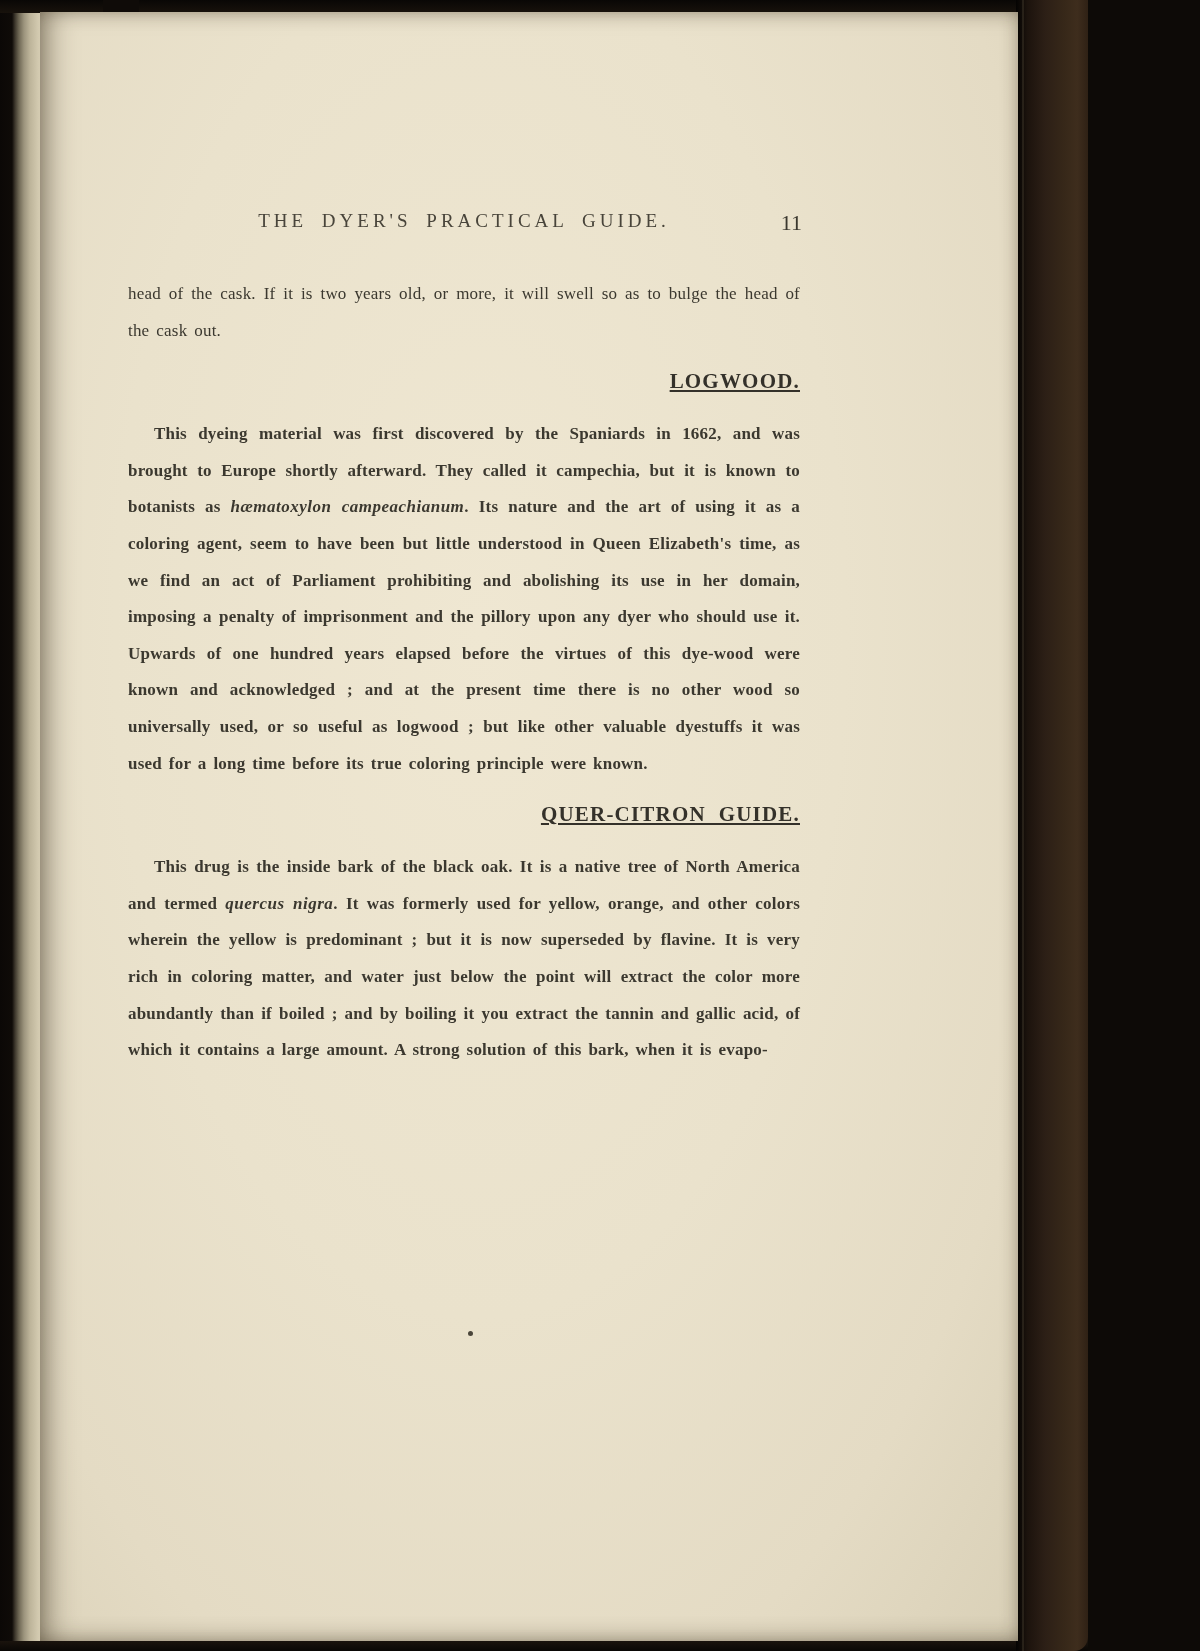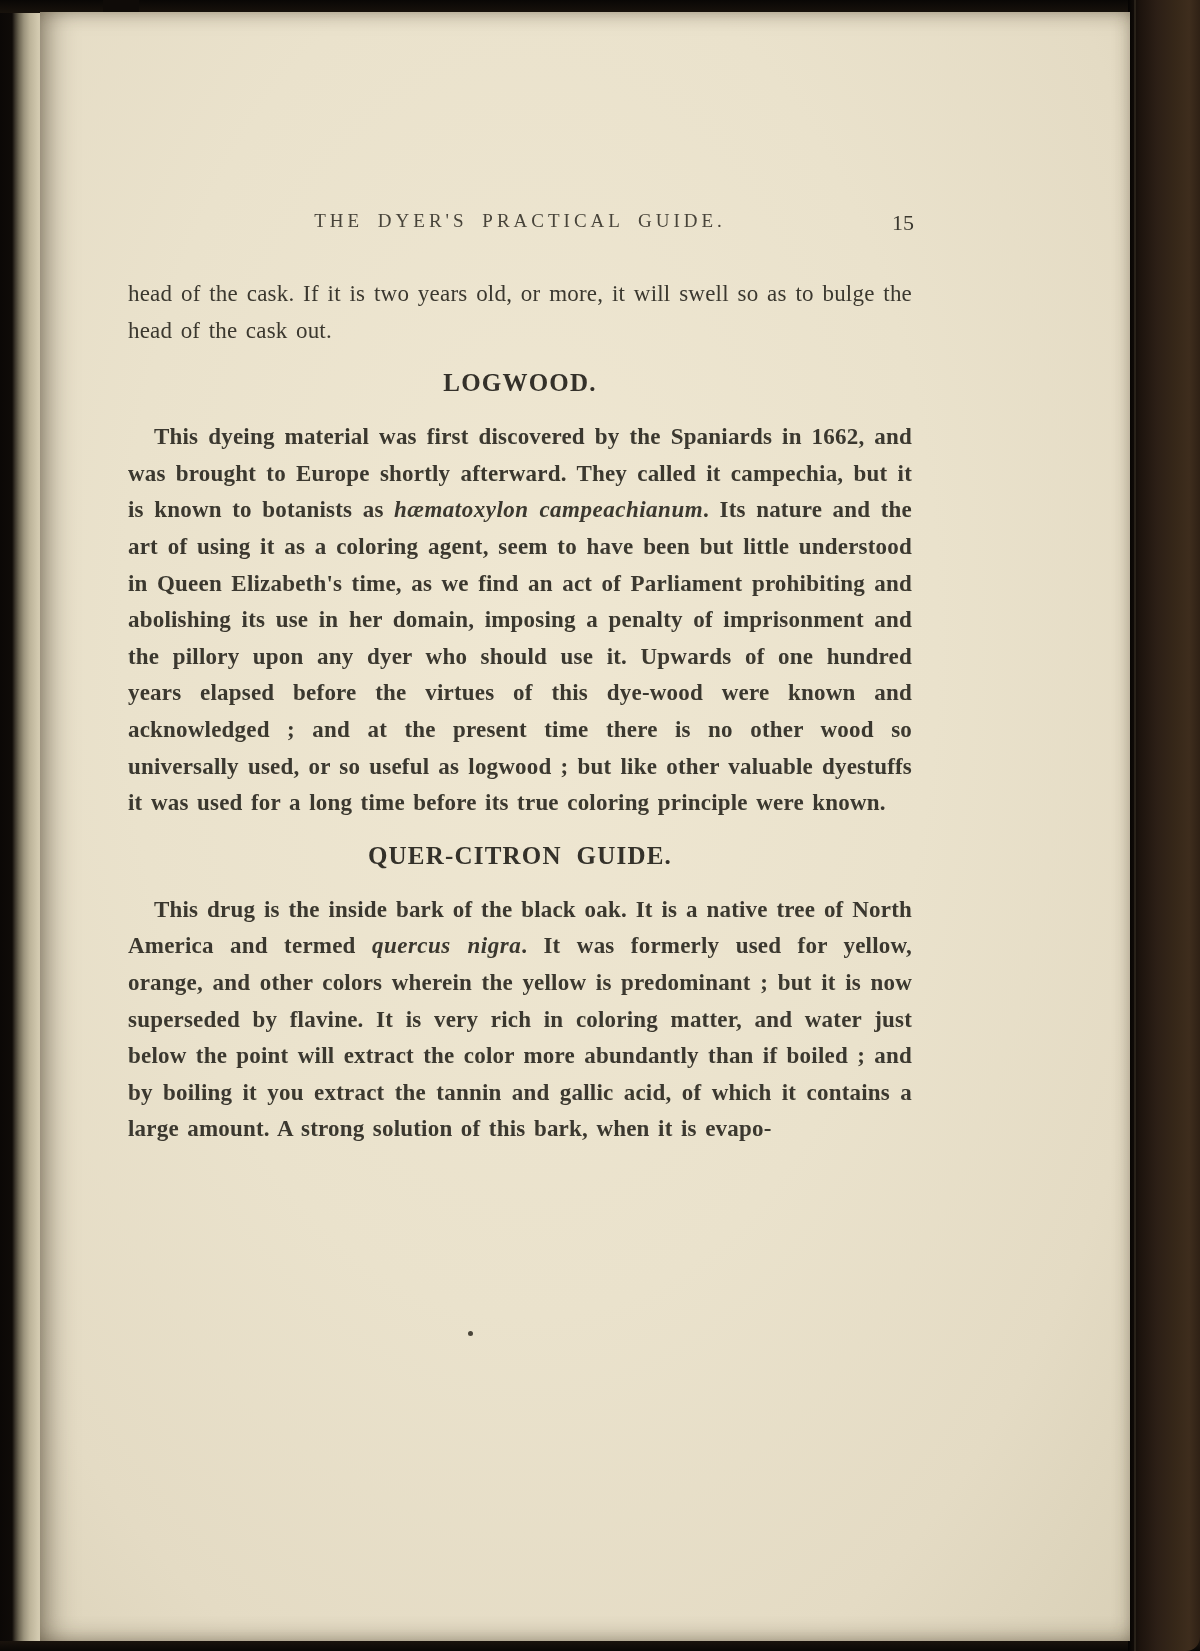--- a/index.html
+++ b/index.html
@@ -1,21 +1,21 @@
 <!DOCTYPE html>
 <html><head>
 <meta charset="utf-8">
 <style>
   * { box-sizing: border-box; }
   html, body { margin: 0; padding: 0; background: #0d0a07; }
   body { width: 1200px; height: 1651px; font-family: "Liberation Serif", serif; }
 
   .scan {
     position: relative;
-    width: 1200px;
+    width: 1088px;
     height: 1651px;
     background: #150f0a;
     overflow: hidden;
   }
 
   
   .page-edges {
     position: absolute;
     left: 0; top: 0;
     width: 48px; height: 100%;
@@ -96,37 +96,38 @@
     position: absolute;
     right: -2px; top: 0;
     font-size: 22px;
     letter-spacing: 0;
     word-spacing: 0;
     color: #3b382f;
   }
 
   .body {
     margin: 0;
-    font-size: 23px;
+    font-size: 17px;
     line-height: 36.6px;
     text-align: justify;
     color: #3b382f;
     word-spacing: 2.5px;
     letter-spacing: 0.2px;
   }
   .indent { text-indent: 26px; font-weight: bold; }
 
   .section-heading {
     margin: 20px 0 22px;
-    font-size: 25px;
+    font-size: 21px;
     font-weight: 700;
-    text-align: center;
+    text-align: right;
     letter-spacing: 1.2px;
     color: #34312a;
     white-space: pre-wrap;
+    text-decoration: underline;
   }
 
   .latin { font-style: italic; letter-spacing: 0.5px; }
 
   .speck {
     position: absolute;
     left: 468px; top: 1331px;
     width: 5px; height: 5px;
     border-radius: 50%;
     background: #4a453a;
@@ -140,21 +141,21 @@
   <div class="page-edges"></div>
   <div class="cover-top"></div>
   <div class="cover-bottom"></div>
   <div class="cover-right"></div>
   <div class="binding-notch"></div>
 
   <div class="paper">
 
     <div class="running-head">
       <span class="head-title">THE DYER'S PRACTICAL GUIDE.</span>
-      <span class="page-num">15</span>
+      <span class="page-num">11</span>
     </div>
 
     <p class="body">head of the cask.  If it is two years old, or more, it will swell so as to bulge the head of the cask out.</p>
 
     <h2 class="section-heading">LOGWOOD.</h2>
 
     <p class="body indent"><span>This dyeing material was first discovered by the Spaniards in 1662, and was brought to Europe shortly afterward.  They called it campechia, but it is known to botanists as </span><em class="latin">hæmatoxylon campeachianum</em><span>.  Its nature and the art of using it as a coloring agent, seem to have been but little understood in Queen Elizabeth's time, as we find an act of Parliament prohibiting and abolishing its use in her domain, imposing a penalty of imprisonment and the pillory upon any dyer who should use it.  Upwards of one hundred years elapsed before the virtues of this dye-wood were known and acknowledged ; and at the present time there is no other wood so universally used, or so useful as logwood ; but like other valuable dyestuffs it was used for a long time before its true coloring principle were known.</span></p>
 
     <h2 class="section-heading">QUER-CITRON  GUIDE.</h2>
 

